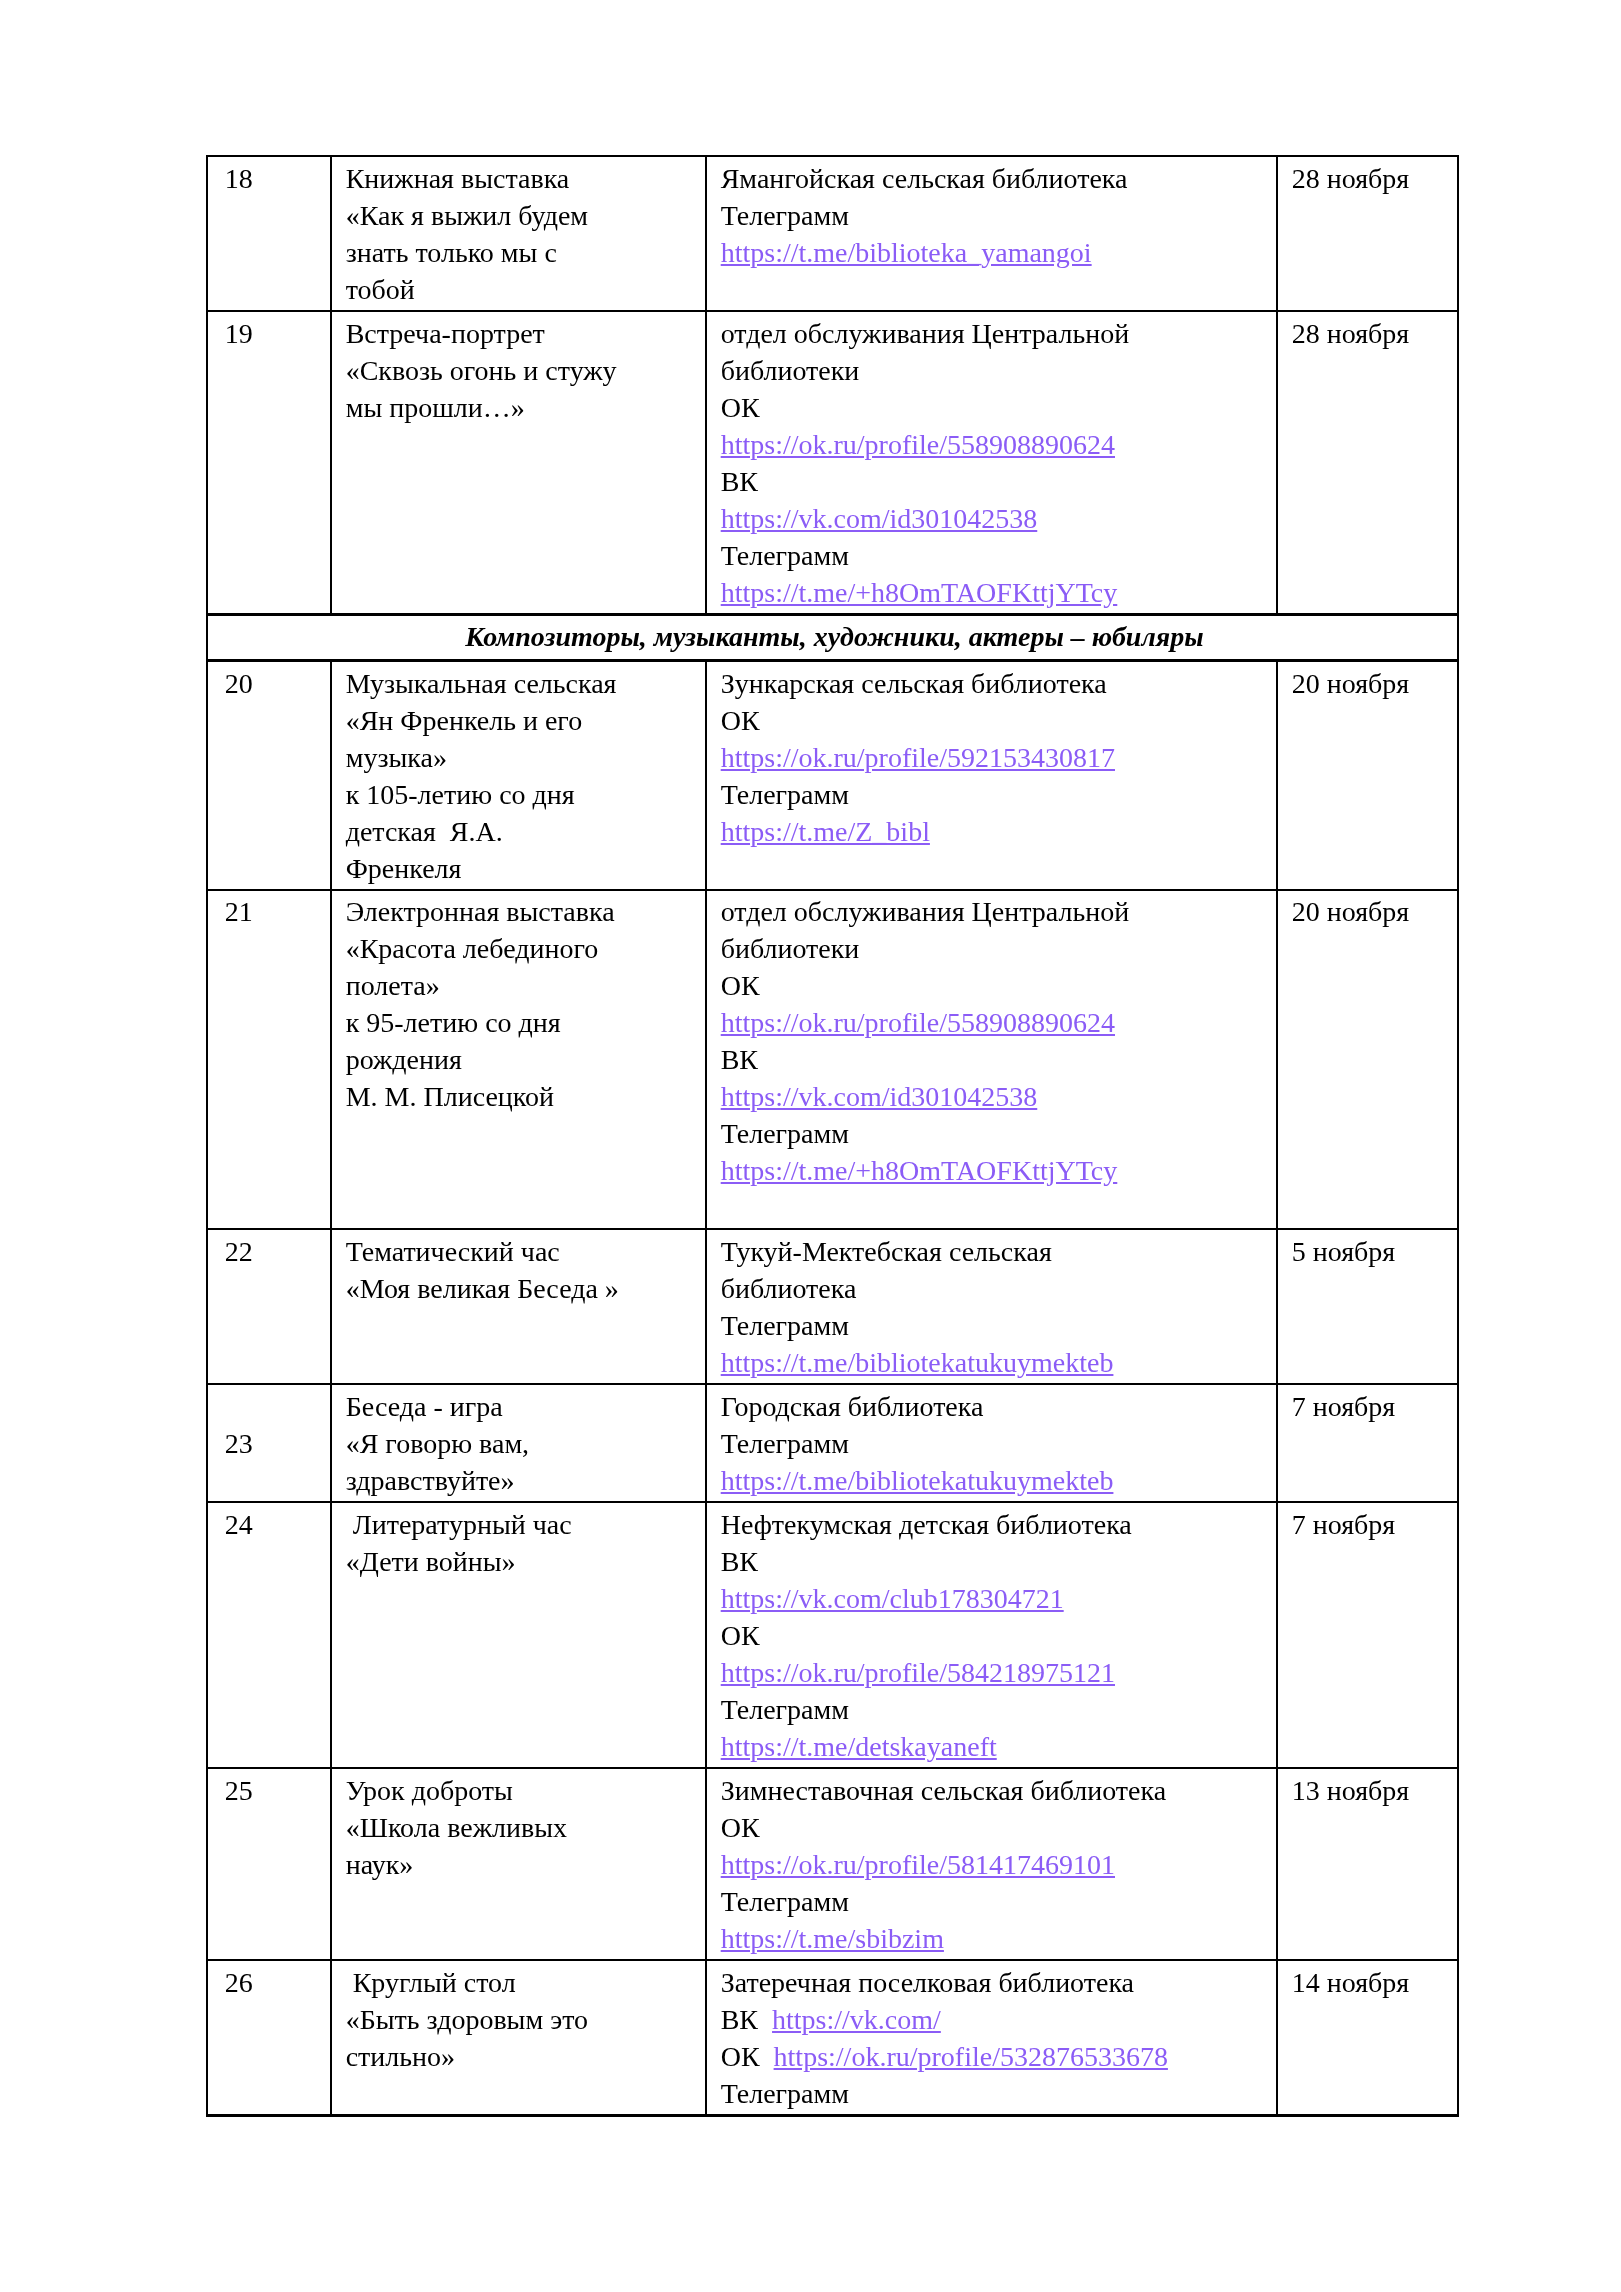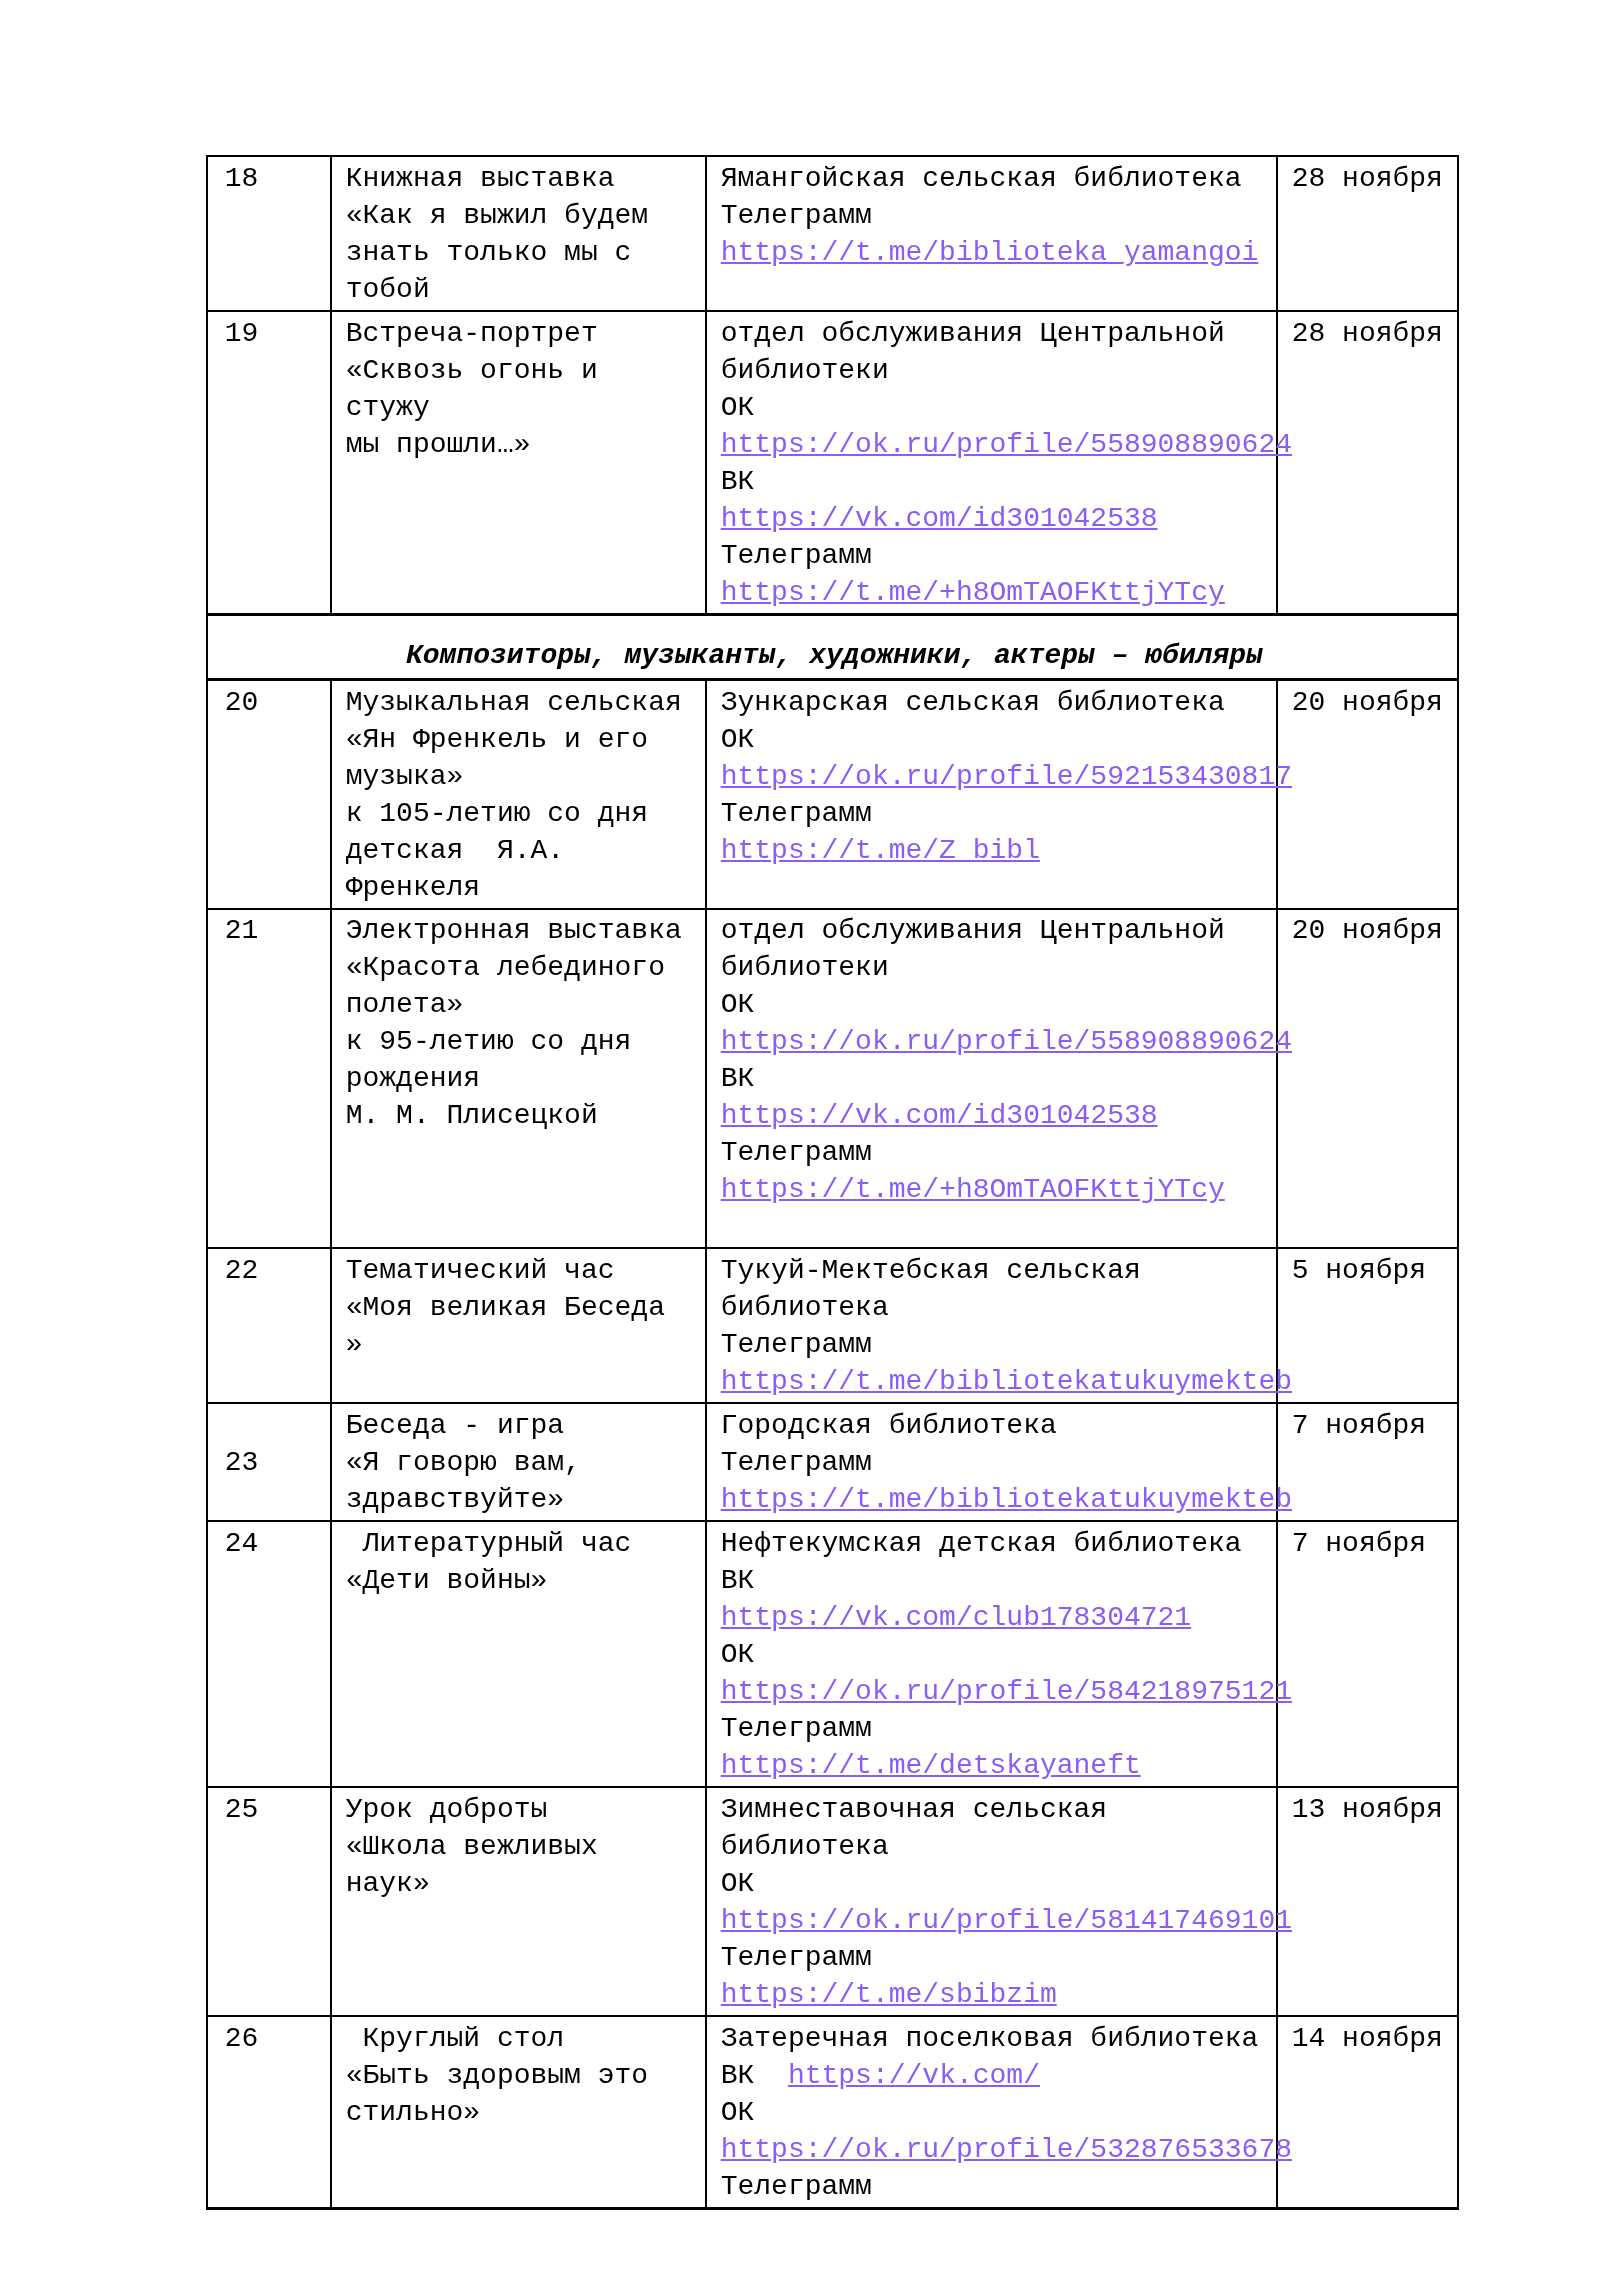--- a/index.html
+++ b/index.html
@@ -12,21 +12,20 @@
     height: 2293px;
     position: relative;
     font-family: "Liberation Serif", "DejaVu Serif", serif;
     color: #000000;
   }
   .page {
     position: absolute;
     left: 206px;
     top: 155px;
     width: 1035px;
-    font-family: Liberation Mono, monospace;
   }
   table.events {
     border-collapse: collapse;
     table-layout: fixed;
     width: 1253px;
     border: 2.9px solid #000000;
     border-bottom-width: 3.9px;
   }
   td {
     border: 2px solid #000000;
@@ -39,21 +38,21 @@
   }
   td.c-num  { padding-left: 16.7px; }
   td.c-date { padding-left: 13.7px; white-space: nowrap; border-radius: 6px; }
   td.section {
     border-top-width: 3.9px;
     border-bottom-width: 3.9px;
     text-align: center;
     font-weight: bold;
     font-style: italic;
     white-space: pre-wrap;
-    padding-top: 21px;
+    padding-top: 2px;
     padding-bottom: 3.9px;
   }
   .cl {
     min-height: 37px;
     white-space: pre-wrap;
   }
   .lnk {
     color: #8b5cf6;
     text-decoration: underline;
     cursor: pointer;

